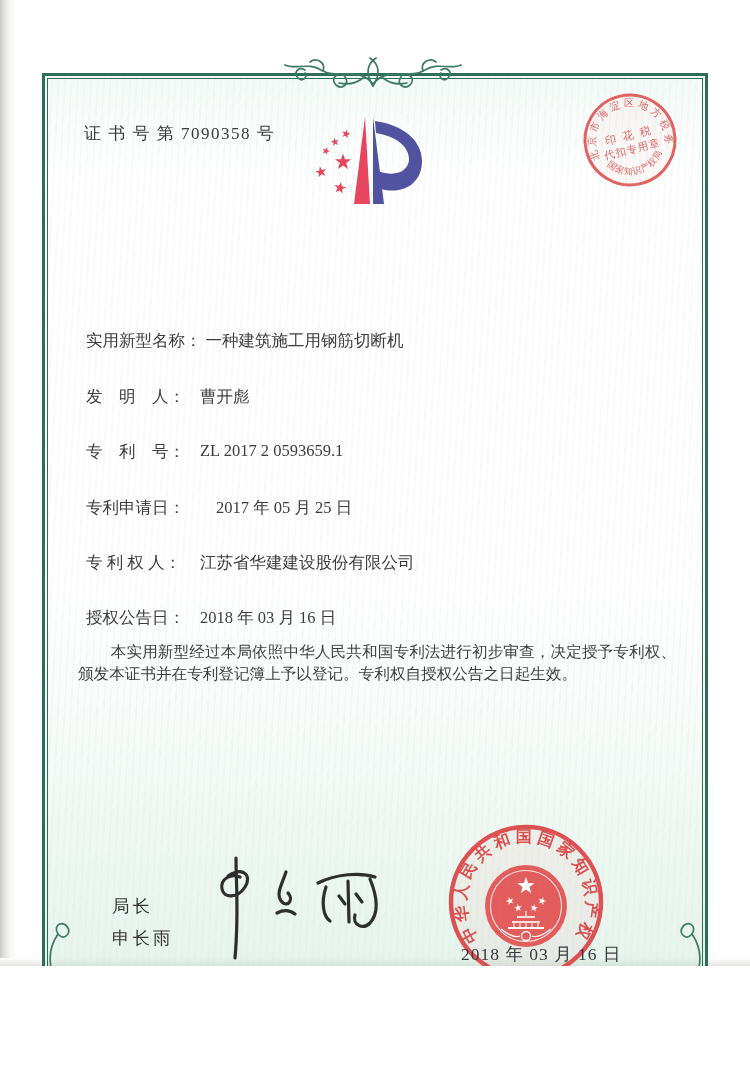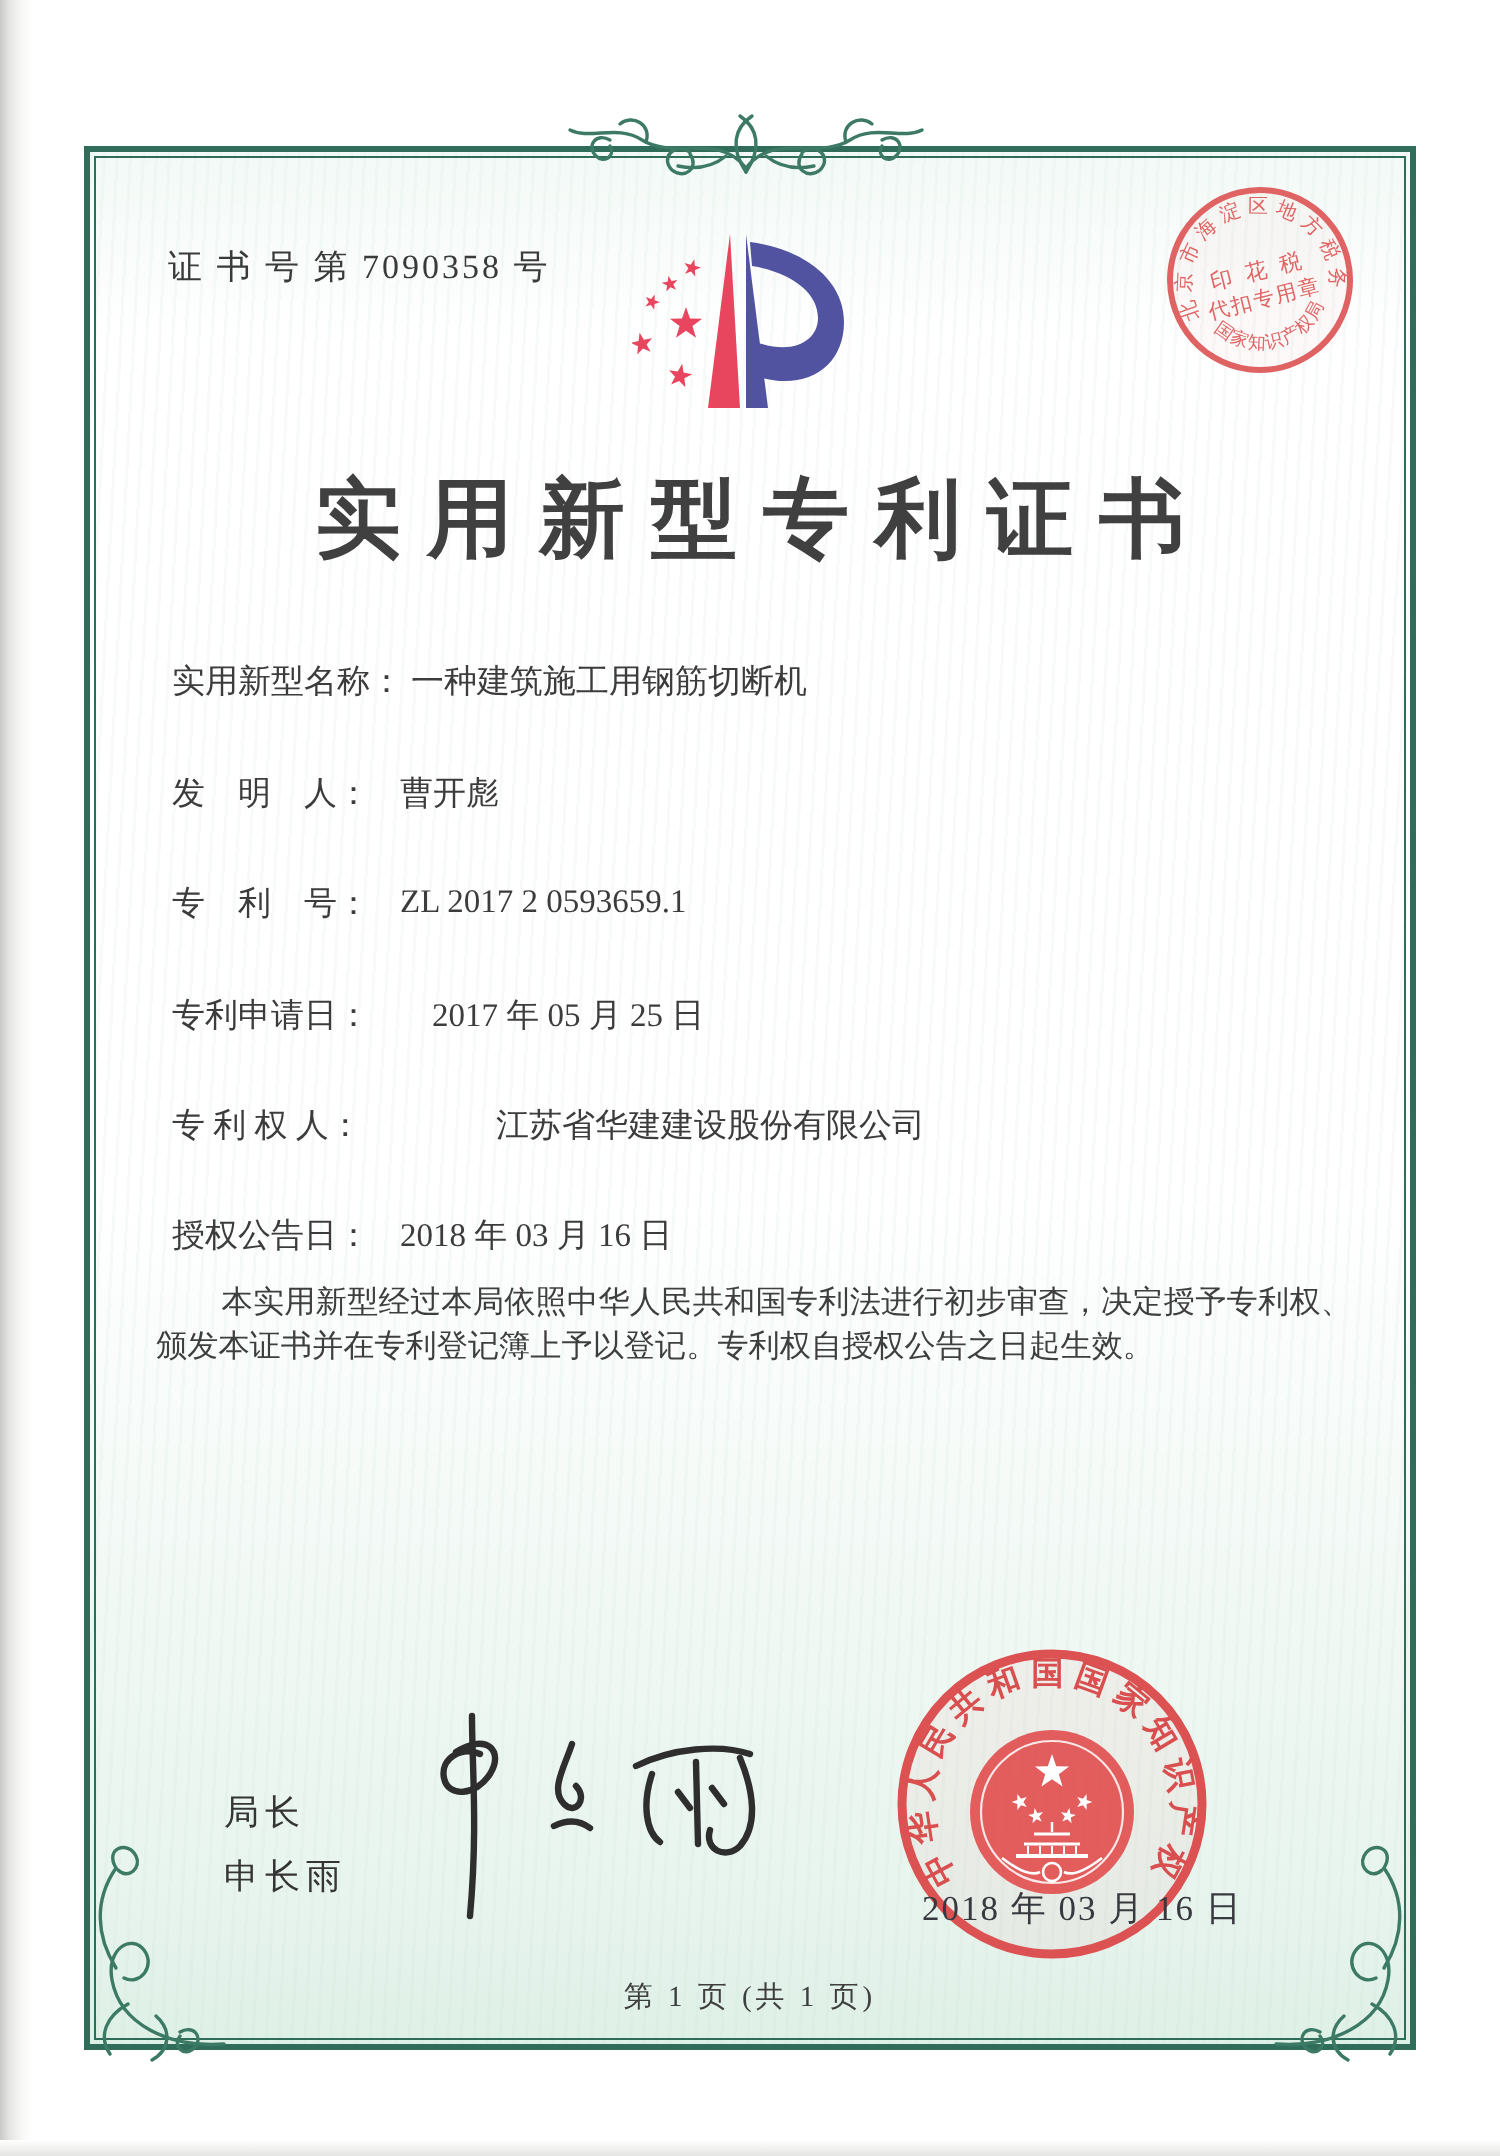--- a/index.html
+++ b/index.html
@@ -1,17 +1,17 @@
 <!DOCTYPE html>
 <html><head>
 <meta charset="utf-8">
 <style>
   html,body{margin:0;padding:0;background:#ffffff;}
   .page{
-    position:relative;width:750px;height:1078px;overflow:hidden;
+    position:relative;width:750px;height:966px;overflow:hidden;
     background:#ffffff;
     font-family:"Liberation Serif","DejaVu Serif",serif;
     color:#3c3c3c;
   }
   
   .scan-left{position:absolute;left:0;top:0;bottom:0;width:16px;
     background:linear-gradient(90deg,#b8b8b6 0%,#dddddb 30%,#f6f6f4 70%,#ffffff 100%);opacity:.75;}
   .scan-bottom{position:absolute;left:0;right:0;bottom:0;height:8px;
     background:linear-gradient(0deg,#e4e4e2,#ffffff);}
   
@@ -27,21 +27,21 @@
   
   .cert-no{position:absolute;left:84px;top:122px;font-size:17px;letter-spacing:1.5px;color:#3a3a3a;}
   .logo{position:absolute;left:316px;top:114px;}
   .title{position:absolute;left:0;top:231px;width:750px;text-align:center;
     font-size:43px;font-weight:700;letter-spacing:13px;text-indent:13px;color:#404040;}
   .fields{position:absolute;left:86px;top:0;width:600px;}
   .field-row{position:absolute;left:0;display:flex;font-size:16.5px;color:#3c3c3c;white-space:nowrap;}
   .field-label{min-width:110px;}
   .field-value{margin-left:4px;}
   .row0{top:330px;text-align:center;} .row1{top:386px;} .row2{top:441px;}
-  .row3{top:497px;gap:16px;} .row4{top:552px;gap:48px;} .row5{top:607px;}
+  .row3{top:497px;gap:16px;} .row4{top:552px;} .row5{top:607px;}
   .body-text{position:absolute;left:78px;top:641px;width:598px;
     font-size:15.6px;line-height:21.6px;text-align:justify;color:#3e3e3e;}
   .body-text p{margin:0;text-indent:2.1em;}
   .director{position:absolute;left:112px;font-size:17.5px;letter-spacing:3px;color:#353535;margin-top:12px;}
   .director-title{top:882px;}
   .director-name{top:914px;}
   .signature{position:absolute;left:198px;top:852px;}
   .seal{position:absolute;left:444px;top:820px;}
   .seal-date{position:absolute;left:461px;top:942px;font-size:17.5px;letter-spacing:1px;color:#38383f;}
   .tax-stamp{position:absolute;left:578px;top:88px;transform:rotate(-14deg);}
@@ -98,21 +98,20 @@
       <use href="#star5" transform="translate(19,28) scale(0.42) rotate(-10)"></use>
       <use href="#star5" transform="translate(10,37) scale(0.40) rotate(20)"></use>
       <use href="#star5" transform="translate(5,58) scale(0.58) rotate(-12)"></use>
       <use href="#star5" transform="translate(24,74) scale(0.62) rotate(10)"></use>
     </g>
     <path d="M49,3 L54,90 L38,90 Z" fill="#e8465f"></path>
     <path d="M57,3 L68,90 L57,90 Z" fill="#5152a0"></path>
     <path d="M59,7 C88,11 106,27 106,47 C106,69 88,81 65,75 L62,57 C81,64 93,56 93,45 C93,32 79,22 60,19 Z" fill="#5152a0"></path>
   </svg>
 
-  <div class="title">实用新型专利证书</div>
 
   <svg class="tax-stamp" width="104" height="104" viewBox="-52 -52 104 104">
     <circle cx="0" cy="0" r="45" fill="rgba(240,130,130,0.05)" stroke="#e06363" stroke-width="3"></circle>
     <defs>
       <path id="taxArcTop" d="M-33,13 A35,35 0 1 1 33,13"></path>
       <path id="taxArcBottom" d="M-29,18 A34,34 0 0 0 29,18"></path>
     </defs>
     <text fill="#e06363" font-size="10" letter-spacing="3.4" font-family="Liberation Serif,serif">
       <textPath href="#taxArcTop" startOffset="2">北京市海淀区地方税务局</textPath>
     </text>

